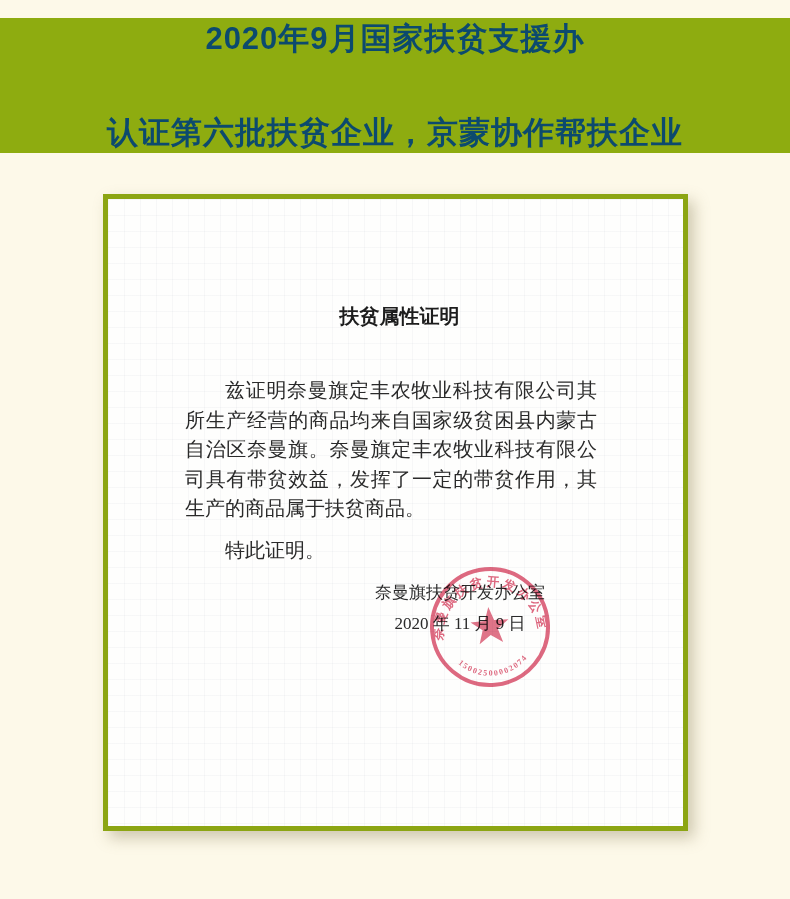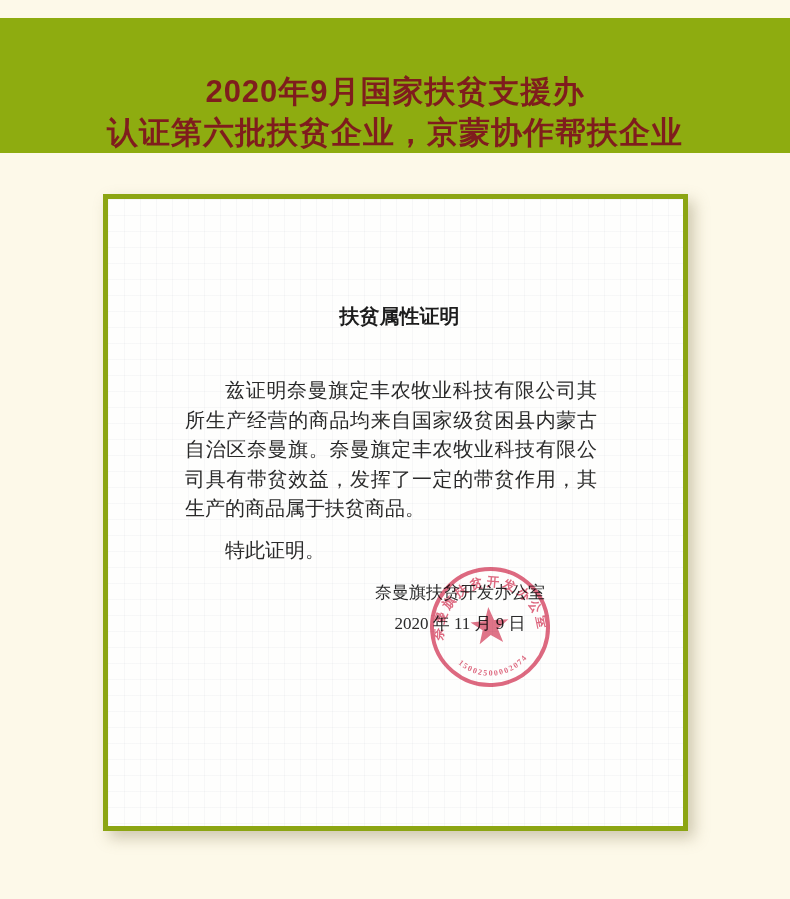--- a/index.html
+++ b/index.html
@@ -9,22 +9,22 @@
     font-family:"Liberation Sans", sans-serif;
     position:relative;
     overflow:hidden;
   }
   .page{position:absolute;inset:0;}
 
   
   .banner{
     position:absolute;left:0;top:18px;width:790px;height:135px;
     background:#8EAC10;
-    display:flex;flex-direction:column;justify-content:flex-end;align-items:center;
-    color:#7f1d1d;
+    display:flex;flex-direction:column;justify-content:space-between;align-items:center;
+    color:#0c4a6e;
   }
   .banner-line{
     font-size:31px;font-weight:700;line-height:41px;
     letter-spacing:1px;white-space:nowrap;
     text-align:center;
   }
 
   
   .paper{
     position:absolute;left:103px;top:194px;

